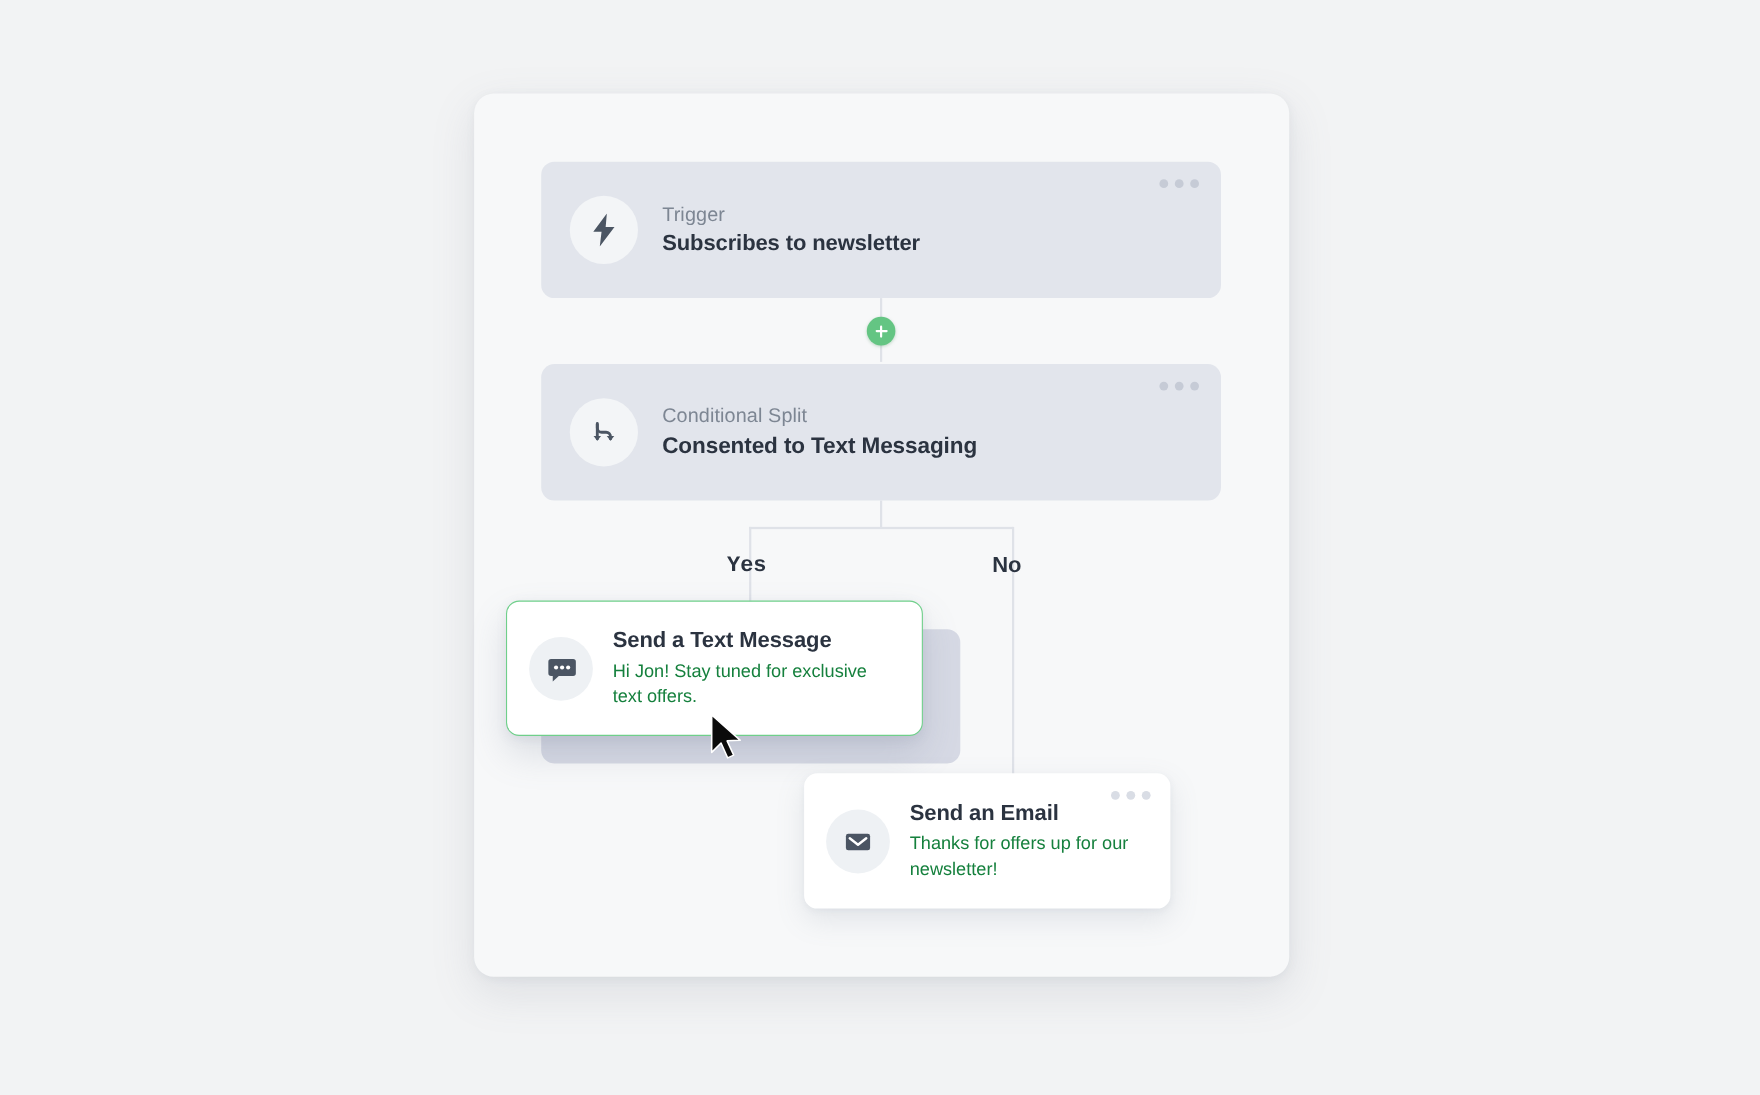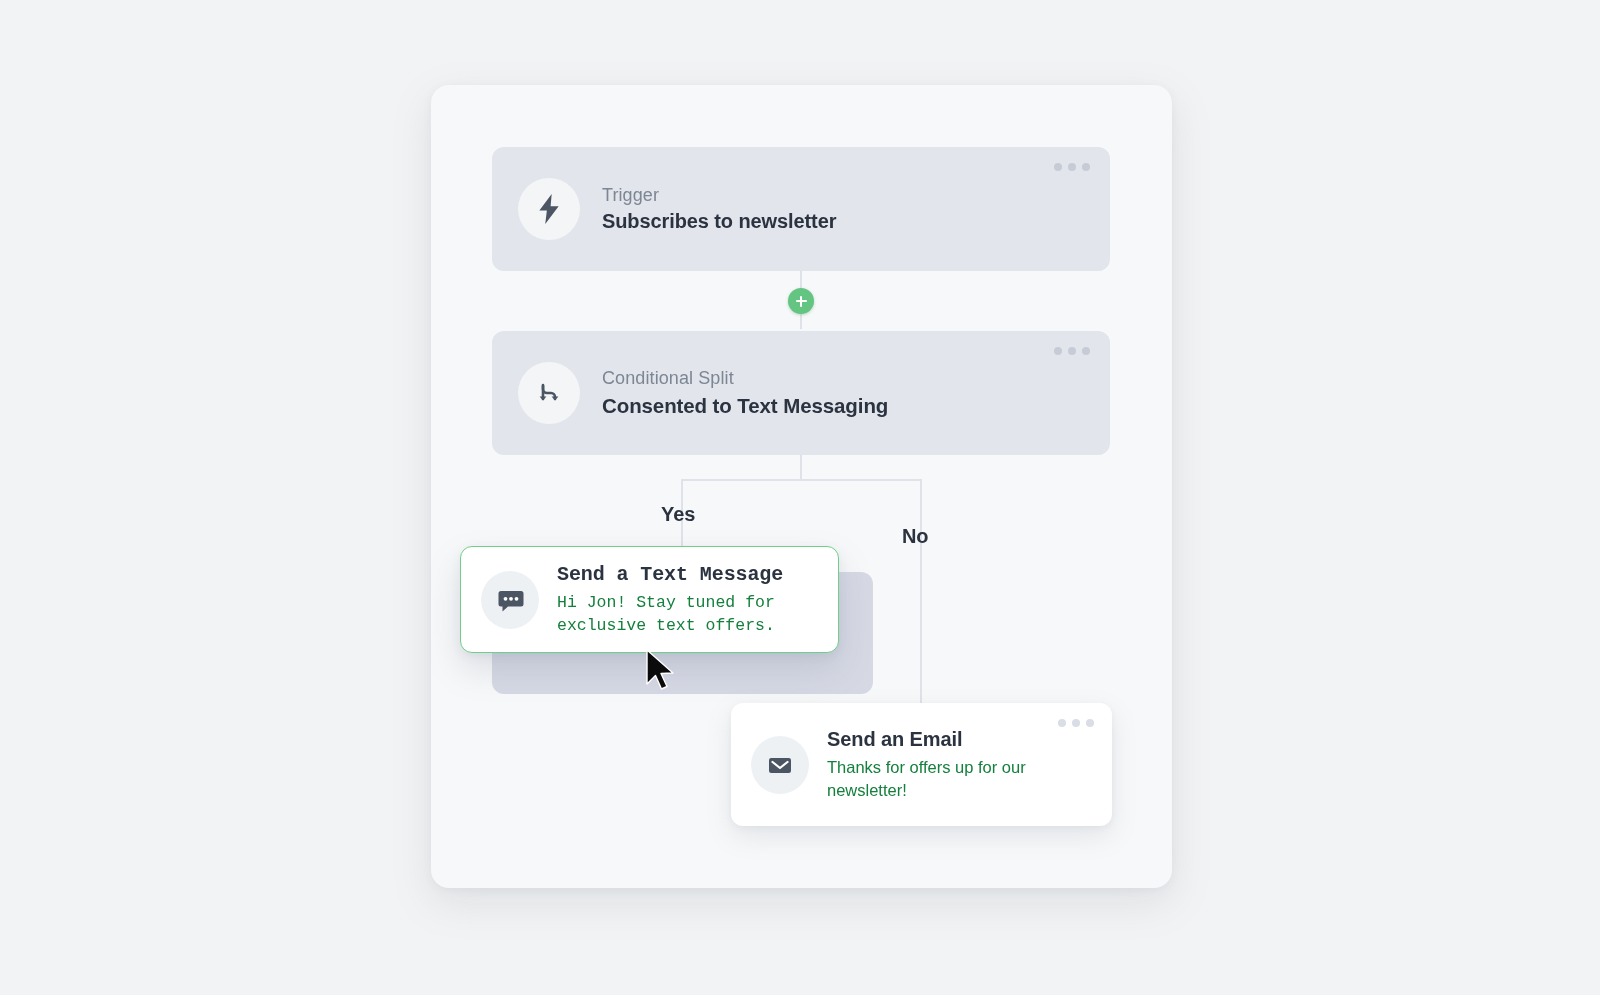--- a/index.html
+++ b/index.html
@@ -219,43 +219,43 @@
           <path d="M17.6 18.4 L21 22.6 L24.4 18.4 Z" fill="#4b5563"></path>
         </svg>
       </div>
       <div class="node-text">
         <div class="node-kicker">Conditional Split</div>
         <div class="node-title lg">Consented to Text Messaging</div>
       </div>
     </div>
   </div>
 
-  <div class="branch-label" style="left:230px; top:418px;">Yes</div>
-  <div class="branch-label" style="left:471px; top:440px;">No</div>
+  <div class="branch-label" style="left:230px; top:418px;font-family:Liberation Mono, monospace;">Yes</div>
+  <div class="branch-label" style="left:471px; top:418px;">No</div>
 
   <div class="node-card ghost" style="left:61px; top:487px; width:381px; height:122px;"></div>
 
-  <div class="node-card dragging" style="left:29px; top:461px; width:379px; height:107px;font-family:Liberation Mono, monospace;">
+  <div class="node-card dragging" style="left:29px; top:461px; width:379px; height:123px;">
     <div class="node-inner" style="padding:0 20px;">
       <div class="node-icon-circle" style="width:58px;height:58px;margin-right:18px;">
         <svg width="30" height="30" viewBox="0 0 30 30" aria-hidden="true">
           <path d="M6 6 H26 A2.5 2.5 0 0 1 28.5 8.5 V19 A2.5 2.5 0 0 1 26 21.5 H13 L7.5 26.5 V21.5 H6 A2.5 2.5 0 0 1 3.5 19 V8.5 A2.5 2.5 0 0 1 6 6 Z" fill="#4b5563"></path>
           <circle cx="10.5" cy="13.8" r="1.9" fill="#ffffff"></circle>
           <circle cx="16" cy="13.8" r="1.9" fill="#ffffff"></circle>
           <circle cx="21.5" cy="13.8" r="1.9" fill="#ffffff"></circle>
         </svg>
       </div>
       <div class="node-text">
         <div class="node-title">Send a Text Message</div>
         <div class="node-sub">Hi Jon! Stay tuned for exclusive text offers.</div>
       </div>
     </div>
   </div>
 
-  <div class="node-card white" style="left:300px; top:618px; width:381px; height:123px;">
+  <div class="node-card white" style="left:300px; top:618px; width:333px; height:123px;">
     <div class="kebab light" style="right:18px; top:16px;">
       <i></i>
       <i></i>
       <i></i>
     </div>
     <div class="node-inner" style="padding:0 20px;">
       <div class="node-icon-circle" style="width:58px;height:58px;margin-right:18px;">
         <svg width="30" height="30" viewBox="0 0 30 30" aria-hidden="true">
           <rect x="4" y="8" width="22" height="15" rx="2.2" fill="#4b5563"></rect>
           <path d="M7.5 12 L15 18 L22.5 12" fill="none" stroke="#ffffff" stroke-width="2.2" stroke-linecap="round" stroke-linejoin="round"></path>

